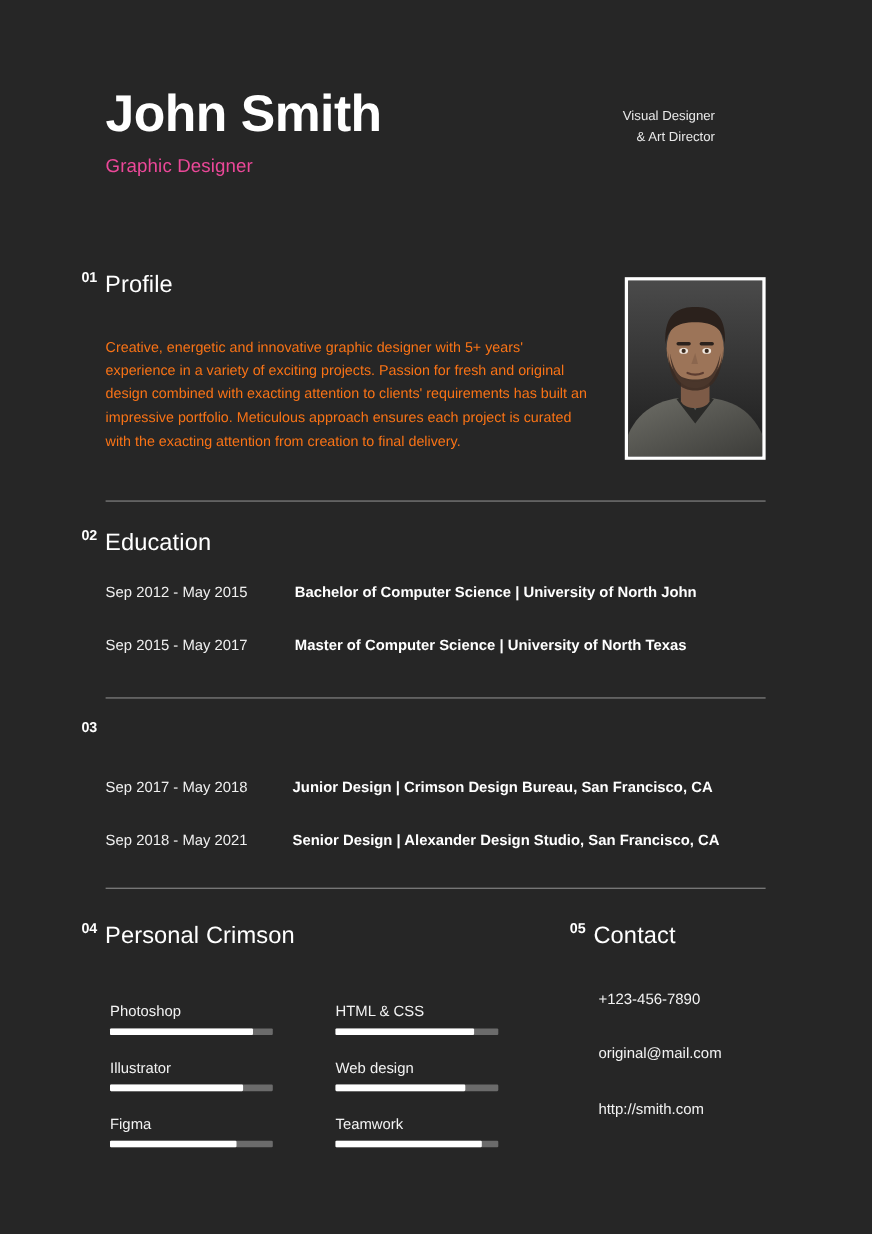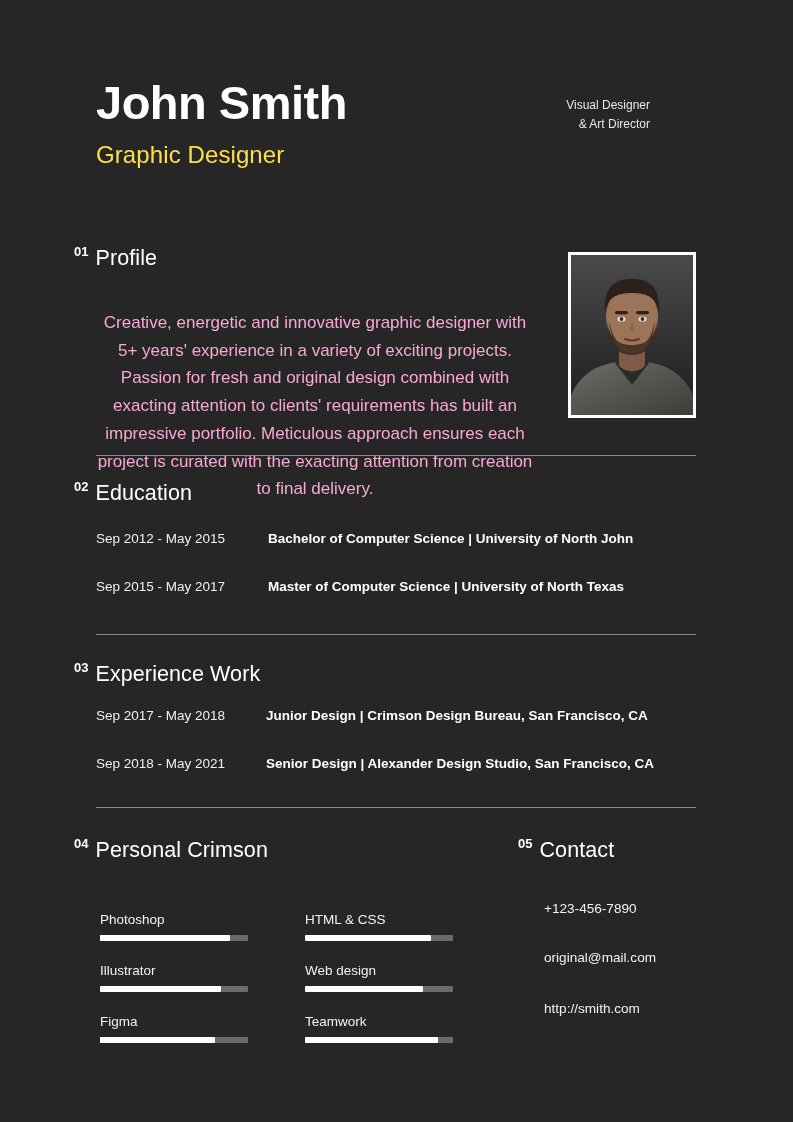--- a/index.html
+++ b/index.html
@@ -32,24 +32,24 @@
   }
   .name {
     font-size: 47px;
     font-weight: bold;
     letter-spacing: -0.5px;
     line-height: 1.05;
     margin: 0;
     color: #ffffff;
   }
   .job-title {
-    font-size: 24px;
+    font-size: 17px;
     font-weight: 400;
     margin: 14px 0 0 0;
-    color: #fde047;
+    color: #ec4899;
     letter-spacing: 0.1px;
   }
   .tagline {
     position: absolute;
     right: 0;
     top: 96px;
     text-align: right;
     font-size: 12px;
     line-height: 1.55;
     color: #e8e8e8;
@@ -79,24 +79,23 @@
     text-align: center;
   }
 
   
   .profile-head { left: 74px; top: 246px; }
   .profile-text {
     position: absolute;
     left: 96px;
     top: 292px;
     width: 438px;
-    font-size: 17px;
+    font-size: 13px;
     line-height: 1.63;
-    color: #f9a8d4;
-    text-align: center;
+    color: #f97316;
   }
   .photo-frame {
     position: absolute;
     left: 568px;
     top: 252px;
     width: 128px;
     height: 166px;
     border: 3px solid #ffffff;
     box-sizing: border-box;
     overflow: hidden;
@@ -274,21 +273,20 @@
   </div>
   <div class="entry edu-2">
     <span class="date">Sep 2015 - May 2017</span>
     <span class="desc">Master of Computer Science | University of North Texas</span>
   </div>
 
   <div class="divider div-2"></div>
 
   <div class="section-head exp-head">
     <span class="sec-num">03</span>
-    <span class="sec-title">Experience Work</span>
   </div>
   <div class="entry exp-1">
     <span class="date">Sep 2017 - May 2018</span>
     <span class="desc">Junior Design | Crimson Design Bureau, San Francisco, CA</span>
   </div>
   <div class="entry exp-2">
     <span class="date">Sep 2018 - May 2021</span>
     <span class="desc">Senior Design | Alexander Design Studio, San Francisco, CA</span>
   </div>
 

